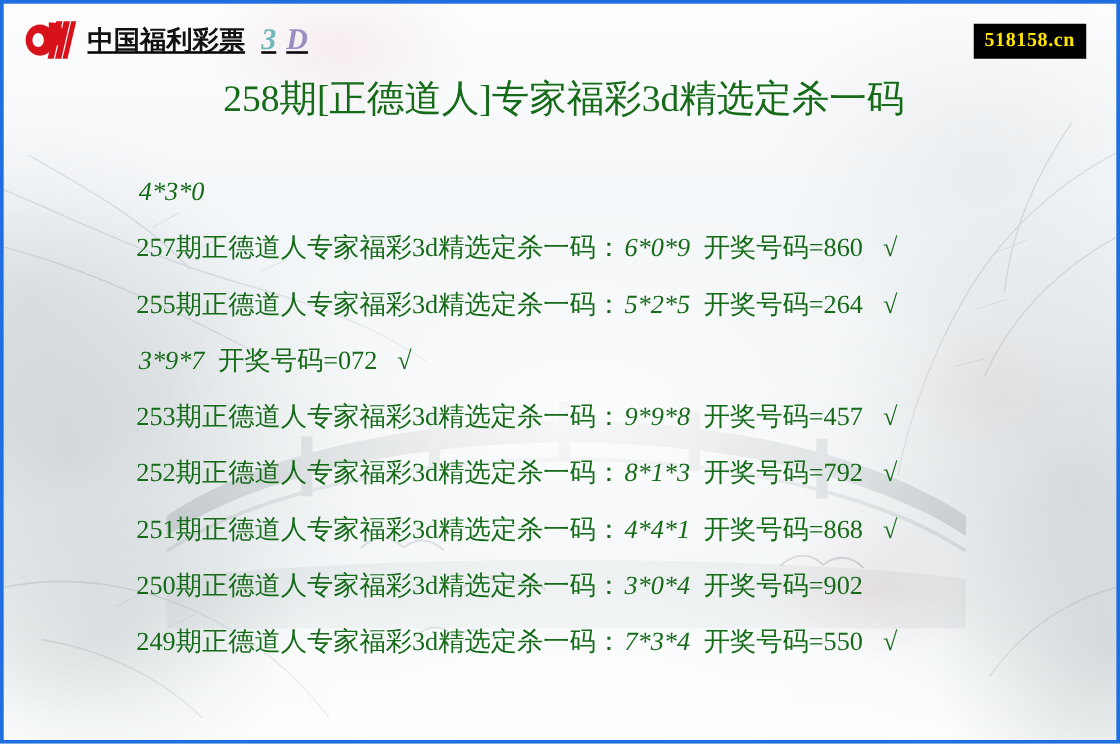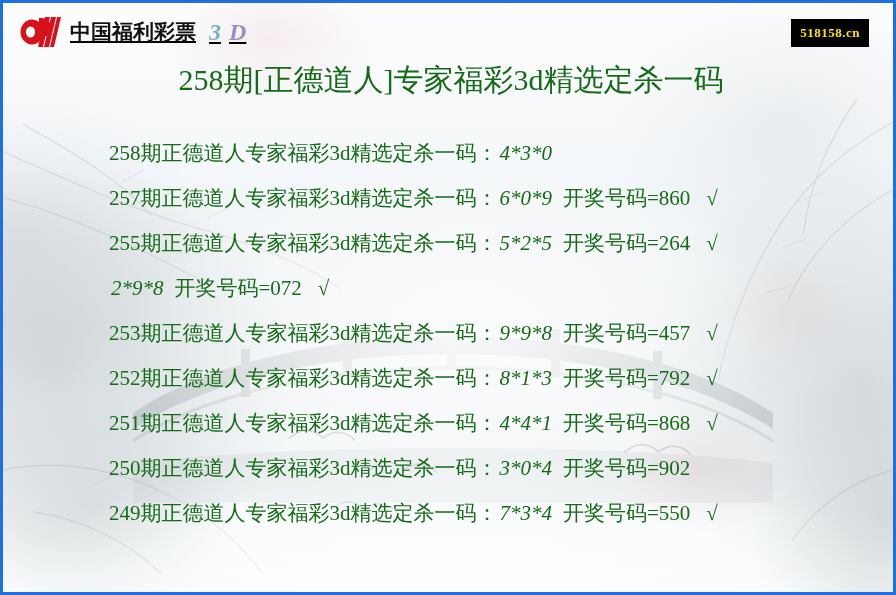--- a/index.html
+++ b/index.html
@@ -122,21 +122,21 @@
   }
 
   .watermark {
     position: absolute;
     right: 24px;
     top: 16px;
     background: #000000;
     color: #ffe400;
     font-family: "Liberation Serif", "DejaVu Serif", serif;
     font-weight: bold;
-    font-size: 13px;
+    font-size: 16px;
     line-height: 19px;
     padding: 4px 9px 5px 9px;
     letter-spacing: 0.5px;
     white-space: nowrap;
   }
 
   
   .page-title {
     position: absolute;
     left: 0;
@@ -251,39 +251,38 @@
       <span class="logo-d">D</span>
     </div>
   </div>
 
   <div class="watermark">518158.cn</div>
 
   <div class="page-title">258期[正德道人]专家福彩3d精选定杀一码</div>
 
   <div class="rows" id="rows">
       <div class="row">
-        <span class="prefix">258期正德道人专家福彩3d精选定杀一码：</span>
         <span class="kill">4*3*0</span>
         <span class="draw"></span>
         <span class="tick hidden">√</span>
       </div>
       <div class="row">
         <span class="prefix">257期正德道人专家福彩3d精选定杀一码：</span>
         <span class="kill">6*0*9</span>
         <span class="draw">开奖号码=860</span>
         <span class="tick">√</span>
       </div>
       <div class="row">
         <span class="prefix">255期正德道人专家福彩3d精选定杀一码：</span>
         <span class="kill">5*2*5</span>
         <span class="draw">开奖号码=264</span>
         <span class="tick">√</span>
       </div>
       <div class="row">
-        <span class="kill">2*9*8</span>
+        <span class="kill">3*9*7</span>
         <span class="draw">开奖号码=072</span>
         <span class="tick">√</span>
       </div>
       <div class="row">
         <span class="prefix">253期正德道人专家福彩3d精选定杀一码：</span>
         <span class="kill">9*9*8</span>
         <span class="draw">开奖号码=457</span>
         <span class="tick">√</span>
       </div>
       <div class="row">

